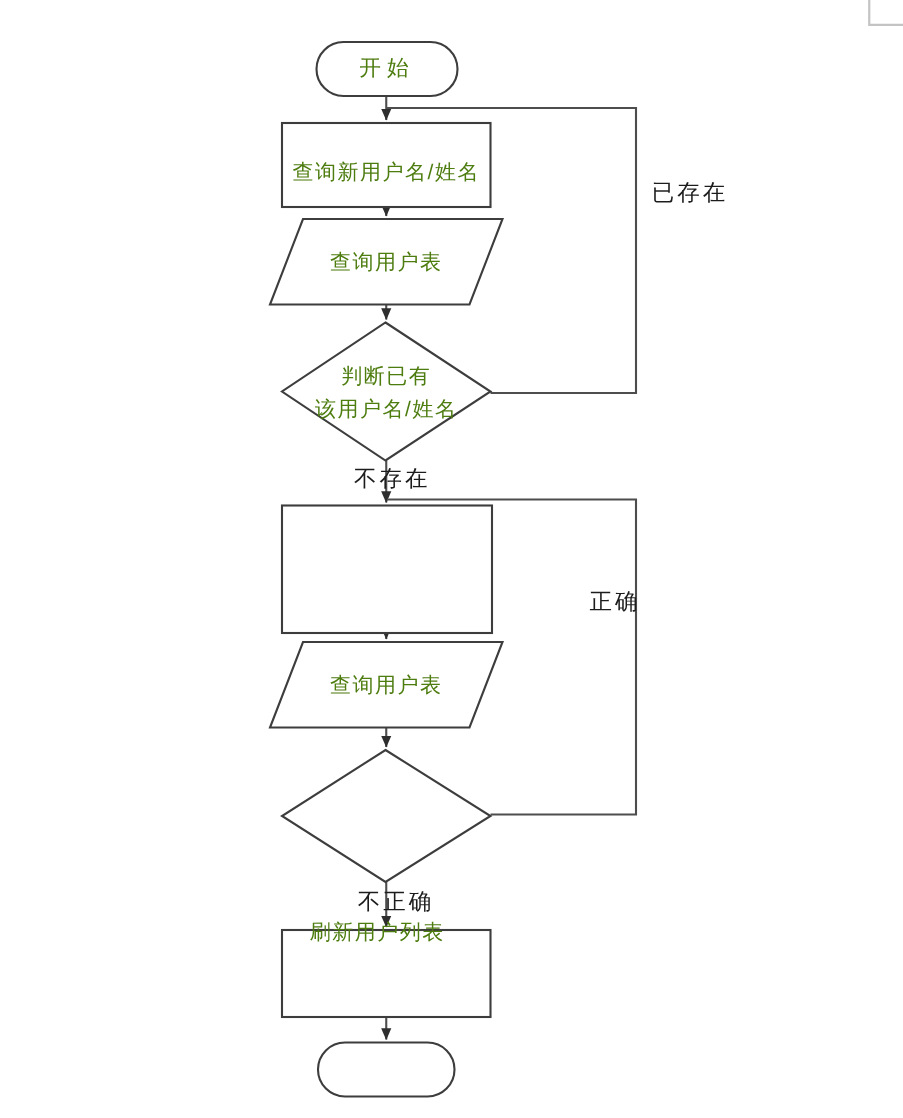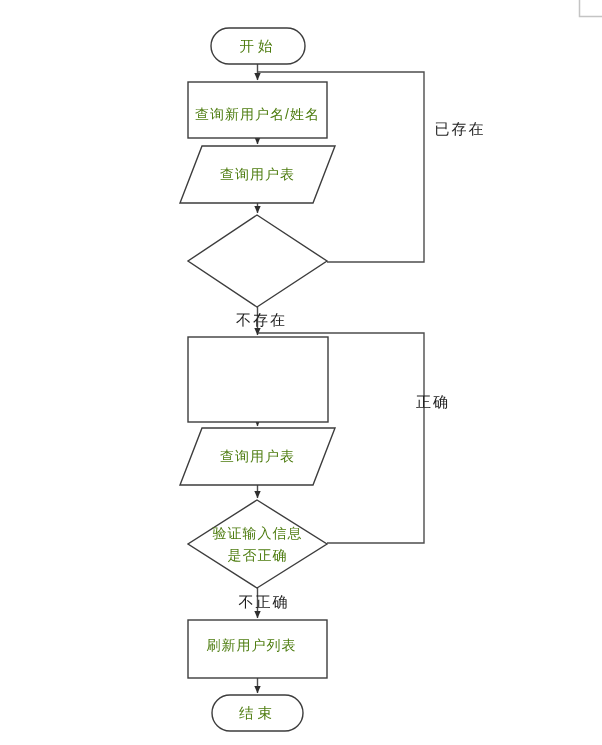--- a/index.html
+++ b/index.html
@@ -96,32 +96,31 @@
     <rect class="shape" x="188" y="620" width="139" height="58"></rect>
     <rect class="shape" x="212" y="695" width="91" height="36" rx="18" ry="18"></rect>
   </svg>
 
   <div class="node-label terminator-label" style="left:211px; top:28px; width:94px; height:36px;">开始</div>
 
   <div class="node-label" style="left:188px; top:82px; width:139px; height:64px;">查询新用户名/姓名</div>
 
   <div class="node-label" style="left:180px; top:146px; width:155px; height:57px;">查询用户表</div>
 
+  <div class="node-label" style="left:187px; top:215px; width:141px; height:92px; line-height:22px;">判断已有
+该用户名/姓名</div>
 
 
   <div class="node-label" style="left:180px; top:428px; width:155px; height:57px;">查询用户表</div>
 
-  <div class="node-label" style="left:187px; top:500px; width:141px; height:88px; line-height:22px;">验证输入信息
-是否正确</div>
 
-  <div class="node-label" style="left:188px; top:616px; width:127px; height:58px;">刷新用户列表</div>
+  <div class="node-label" style="left:188px; top:592px; width:127px; height:58px;">刷新用户列表</div>
 
-  <div class="node-label terminator-label" style="left:212px; top:695px; width:91px; height:36px;">结束</div>
 
   <div class="edge-label" style="left:397px; top:120px; width:62px;margin-left:32px;">已存在</div>
 
   <div class="edge-label" style="left:229px; top:311px; width:58px;text-align:right;">不存在</div>
 
-  <div class="edge-label" style="left:411px; top:393px; width:44px;">正确</div>
+  <div class="edge-label" style="left:388px; top:393px; width:44px;">正确</div>
 
   <div class="edge-label" style="left:235px; top:593px; width:58px;">不正确</div>
 
 </div>
 
 </body></html>

